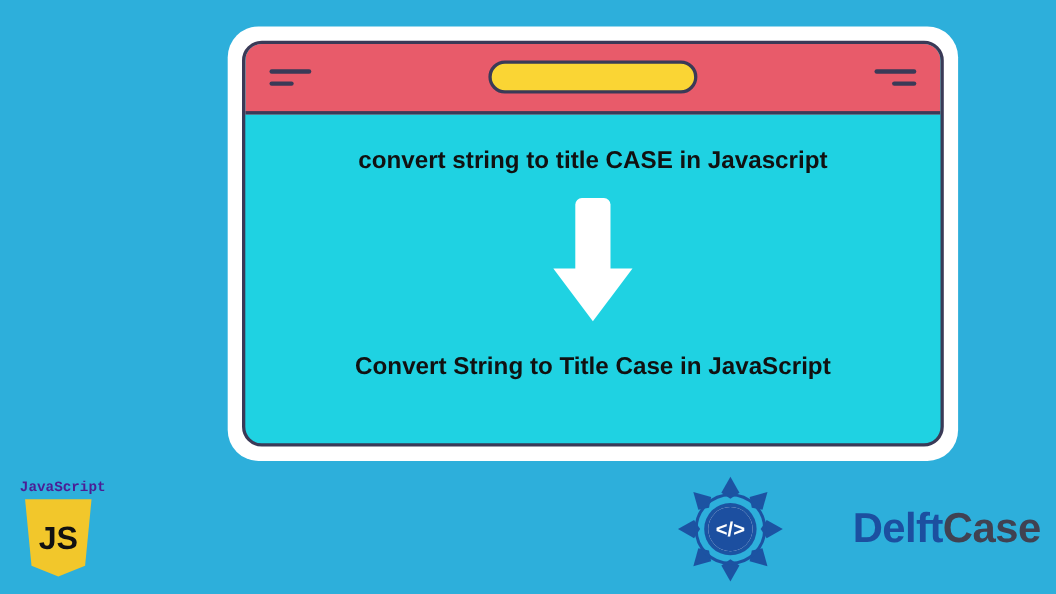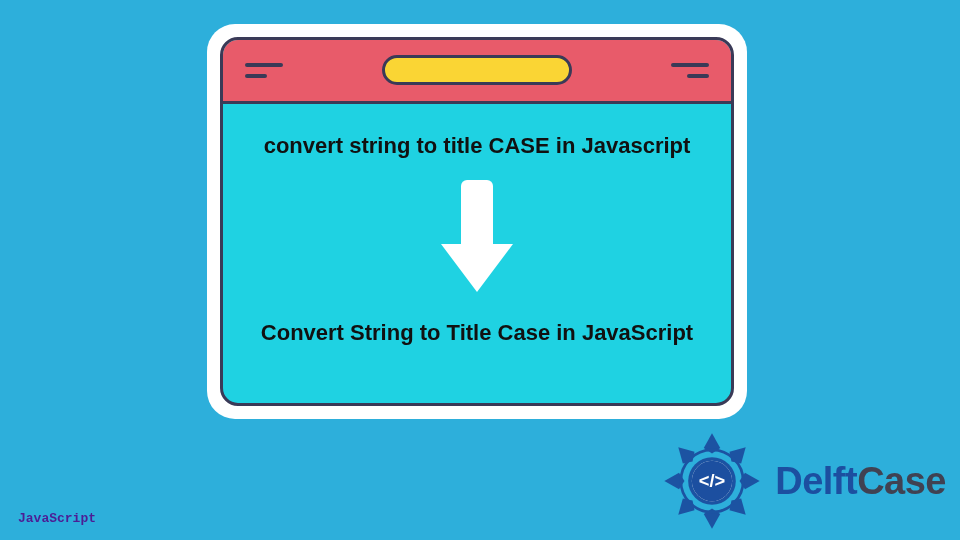--- a/index.html
+++ b/index.html
@@ -8,21 +8,21 @@
     height: 540px;
     background: #2dafdb;
     position: relative;
     font-family: Arial, Helvetica, sans-serif;
     overflow: hidden;
   }
   .window-wrap {
     position: absolute;
     left: 207px;
     top: 24px;
-    width: 540px;
+    width: 664px;
     height: 395px;
   }
   .window {
     width: 100%;
     height: 100%;
     background: #ffffff;
     border-radius: 28px;
     padding: 13px;
     position: relative;
   }
@@ -142,21 +142,21 @@
     display: flex;
     align-items: center;
     gap: 8px;
   }
   .brand-text {
     font-size: 38px;
     font-weight: bold;
     color: #404252;
     letter-spacing: -0.5px;
   }
-  .brand-text .accent { color: #1c4fa0; }
+  .brand-text .accent { color: #1c4fa0; margin-left: 48px; }
   .mandala {
     width: 110px;
     height: 110px;
   }
 </style>
 </head>
 <body>
 
 <div class="window-wrap">
   <div class="window">
@@ -181,20 +181,26 @@
           </div>
         </div>
         <div class="caption">Convert String to Title Case in JavaScript</div>
       </div>
     </div>
   </div>
 </div>
 
 <div class="js-logo">
   <div class="js-label">JavaScript</div>
+  <div class="js-shield">
+    <svg class="shield-svg" viewBox="0 0 70 78">
+      <path d="M4 2 L66 2 L60 64 L35 74 L10 64 Z" fill="#f2c72b" stroke="#111" stroke-width="0"></path>
+      <text x="35" y="48" font-size="30" font-weight="bold" fill="#111" text-anchor="middle" font-family="Arial">JS</text>
+    </svg>
+  </div>
 </div>
 
 <div class="brand">
   <svg class="mandala" viewBox="0 0 120 120">
     <g transform="translate(60,60)">
       <g fill="#1c4fa0" opacity="0.95">
         <g>
           <path d="M0,-52 L9,-36 L0,-30 L-9,-36 Z"></path>
           <path d="M0,-52 L9,-36 L0,-30 L-9,-36 Z" transform="rotate(45)"></path>
           <path d="M0,-52 L9,-36 L0,-30 L-9,-36 Z" transform="rotate(90)"></path>

